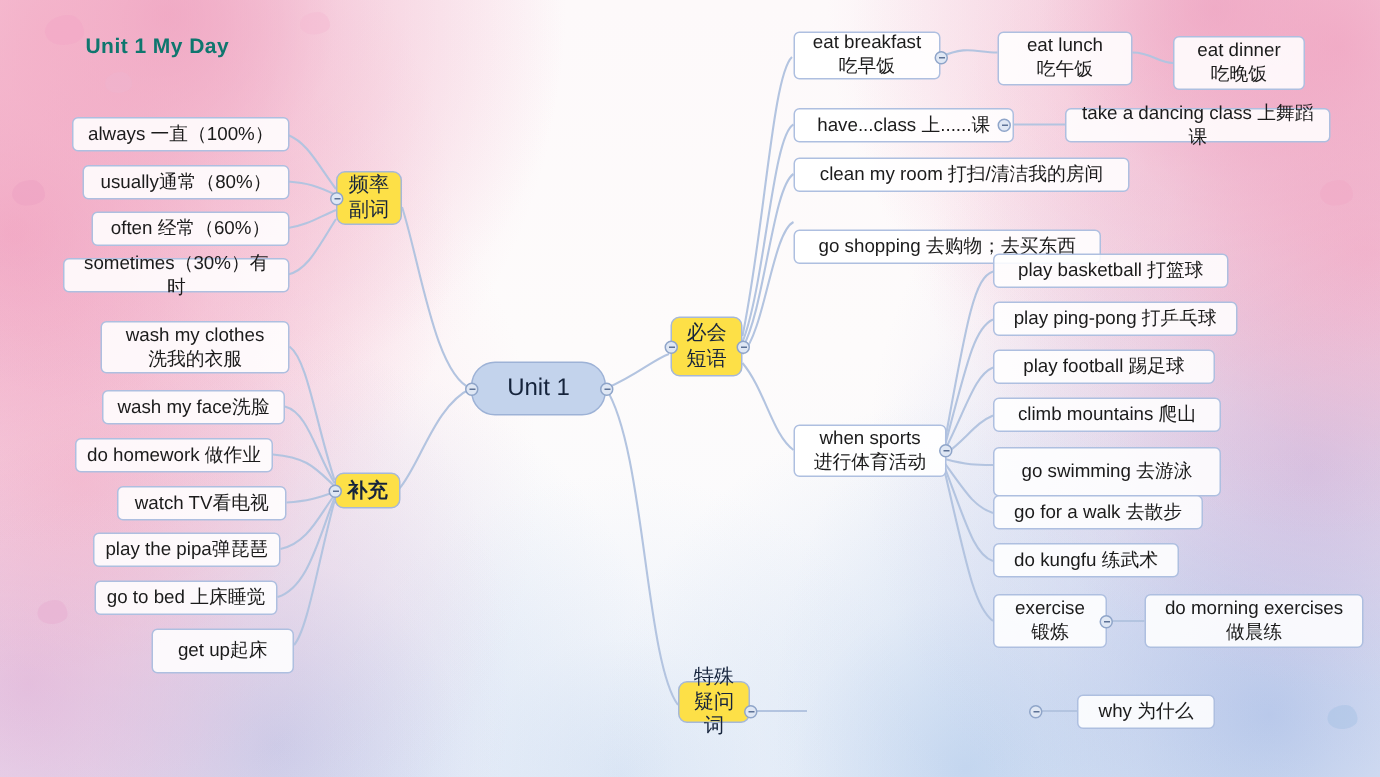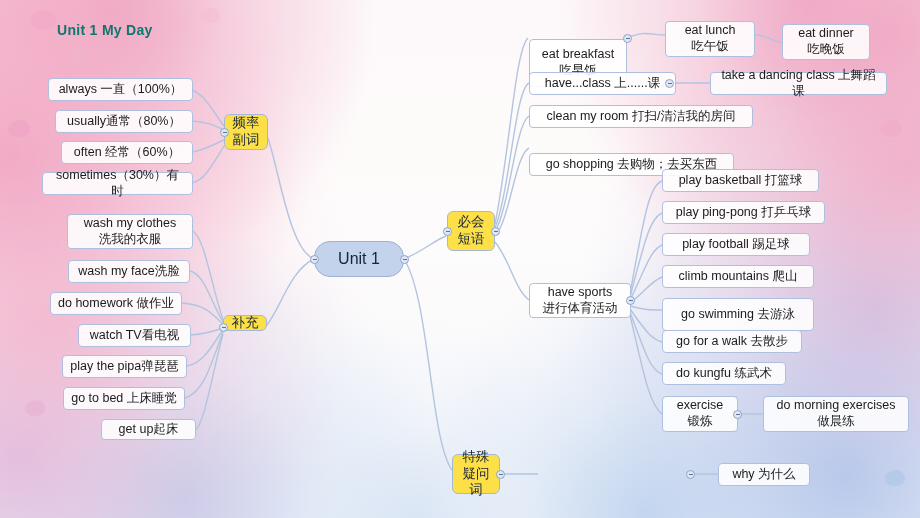--- a/index.html
+++ b/index.html
@@ -203,21 +203,21 @@
   <div class="node" style="left:55px;top:110px;width:138px;height:23px;">
     <span>usually通常（80%）</span>
   </div>
   <div class="node" style="left:61px;top:141px;width:132px;height:23px;">
     <span>often 经常（60%）</span>
   </div>
   <div class="node" style="left:42px;top:172px;width:151px;height:23px;">
     <span>sometimes（30%）有时</span>
   </div>
 
-  <div class="node branch" style="left:223px;top:315px;width:44px;height:16px;">
+  <div class="node branch" style="left:223px;top:315px;width:44px;height:24px;font-weight:bold;">
     <span>补充</span>
   </div>
   <div class="dot" style="left:219px;top:323px;"></div>
 
   <div class="node" style="left:67px;top:214px;width:126px;height:35px;">
     <span>wash my clothes
 洗我的衣服</span>
   </div>
   <div class="node" style="left:68px;top:260px;width:122px;height:23px;">
     <span>wash my face洗脸</span>
@@ -227,51 +227,51 @@
   </div>
   <div class="node" style="left:78px;top:324px;width:113px;height:23px;">
     <span>watch TV看电视</span>
   </div>
   <div class="node" style="left:62px;top:355px;width:125px;height:23px;">
     <span>play the pipa弹琵琶</span>
   </div>
   <div class="node" style="left:63px;top:387px;width:122px;height:23px;">
     <span>go to bed 上床睡觉</span>
   </div>
-  <div class="node" style="left:101px;top:419px;width:95px;height:21px;justify-content:center;">
+  <div class="node" style="left:101px;top:419px;width:95px;height:30px;justify-content:center;">
     <span>get  up起床</span>
   </div>
 
   <div class="node branch" style="left:447px;top:211px;width:48px;height:40px;">
     <span>必会
 短语</span>
   </div>
   <div class="dot" style="left:443px;top:227px;"></div>
   <div class="dot" style="left:491px;top:227px;"></div>
 
-  <div class="node" style="left:529px;top:39px;width:98px;height:48px;">
+  <div class="node" style="left:529px;top:21px;width:98px;height:32px;">
     <span>eat breakfast
 吃早饭</span>
   </div>
   <div class="dot" style="left:623px;top:34px;"></div>
 
   <div class="node" style="left:529px;top:72px;width:147px;height:23px;">
     <span>have...class 上......课</span>
   </div>
   <div class="dot" style="left:665px;top:79px;"></div>
 
   <div class="node" style="left:529px;top:105px;width:224px;height:23px;">
     <span>clean my room 打扫/清洁我的房间</span>
   </div>
   <div class="node" style="left:529px;top:137px;width:205px;height:23px;margin-top:16px;">
     <span>go shopping 去购物；去买东西</span>
   </div>
 
   <div class="node" style="left:529px;top:283px;width:102px;height:35px;">
-    <span>have sports
+    <span>when sports
 进行体育活动</span>
   </div>
   <div class="dot" style="left:626px;top:296px;"></div>
 
   <div class="node" style="left:665px;top:21px;width:90px;height:36px;">
     <span>eat  lunch
 吃午饭</span>
   </div>
   <div class="node" style="left:782px;top:24px;width:88px;height:36px;">
     <span>eat dinner
@@ -307,21 +307,21 @@
     <span>exercise
 锻炼</span>
   </div>
   <div class="dot" style="left:733px;top:410px;"></div>
 
   <div class="node" style="left:763px;top:396px;width:146px;height:36px;">
     <span>do morning exercises
 做晨练</span>
   </div>
 
-  <div class="node branch" style="left:452px;top:454px;width:48px;height:40px;">
+  <div class="node branch" style="left:452px;top:454px;width:48px;height:28px;">
     <span>特殊
 疑问词</span>
   </div>
   <div class="dot" style="left:496px;top:470px;"></div>
 
   <div class="dot" style="left:686px;top:470px;"></div>
 
   <div class="node" style="left:718px;top:463px;width:92px;height:23px;">
     <span>why 为什么</span>
   </div>

